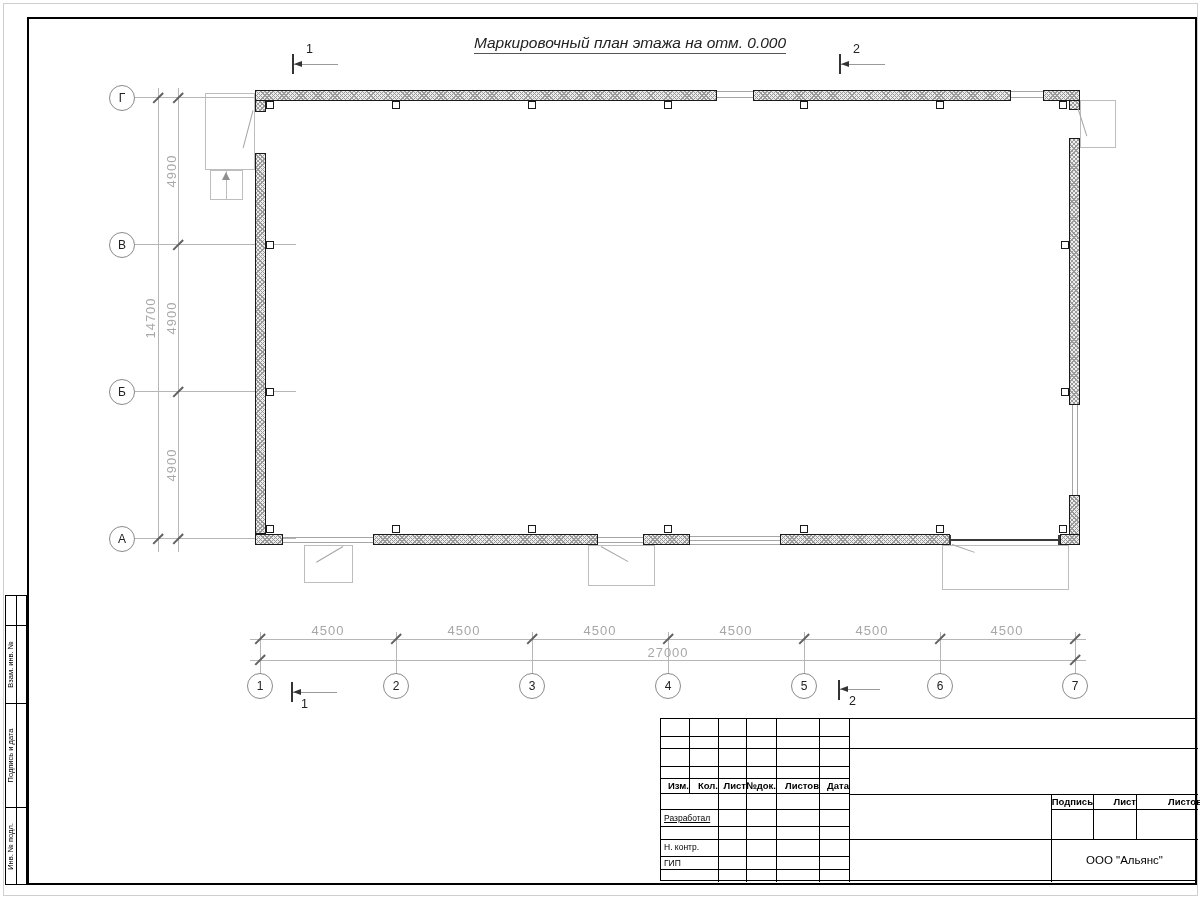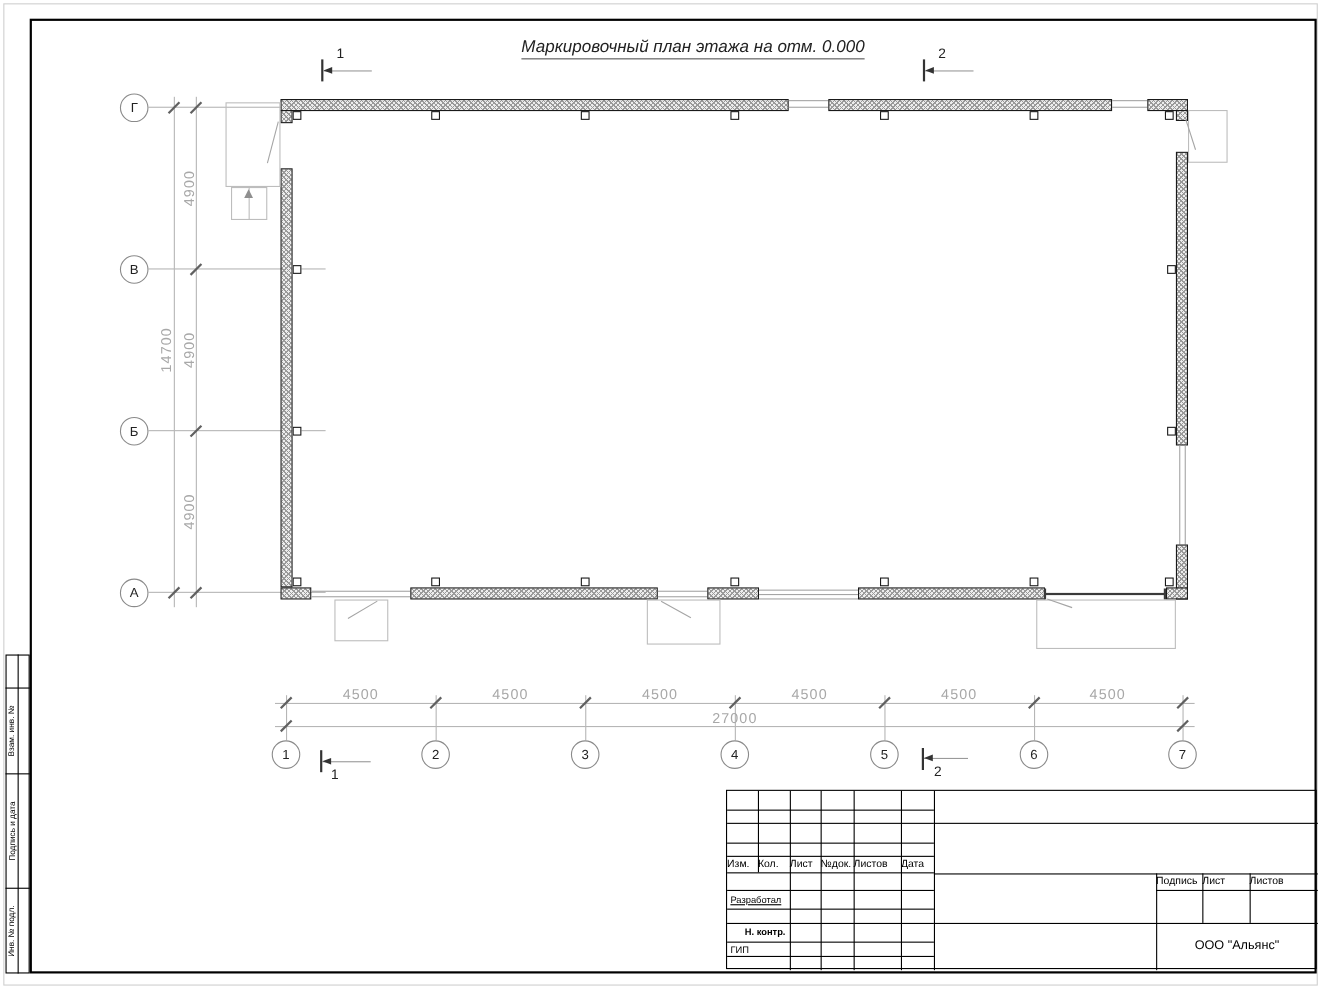--- a/index.html
+++ b/index.html
@@ -31,21 +31,21 @@
   .secarrow{position:absolute;width:0;height:0;border-top:3.5px solid transparent;border-bottom:3.5px solid transparent;border-right:8px solid #333;}
   .seclabel{position:absolute;font-size:12.5px;color:#222;}
   .main-title{position:absolute;left:430px;top:34px;width:400px;font-size:15.5px;font-style:italic;color:#222;text-align:center;}
   .main-title span{border-bottom:1px solid #555;padding-bottom:2px;}
   .arrowup{position:absolute;width:0;height:0;border-left:4px solid transparent;border-right:4px solid transparent;border-bottom:8px solid #8f8f8f;}
   
   .tb{position:absolute;left:660px;top:718px;width:537px;height:163px;border:1.5px solid #000;box-sizing:border-box;}
   .tbh{position:absolute;background:#000;height:1px;}
   .tbv{position:absolute;background:#000;width:1px;}
   .tbt{position:absolute;font-size:9.5px;color:#000;white-space:nowrap;}
-  .tbt.c{text-align:left;}
+  .tbt.c{text-align:right;font-weight:bold;}
   .tbt.small{font-size:8.5px;}
   .tb-doc{position:absolute;font-size:12px;color:#000;text-align:center;line-height:15px;}
   .tb-co{position:absolute;font-size:11.5px;color:#000;text-align:center;}
   
   .margin-block{position:absolute;left:5px;top:595px;width:22px;height:290px;border:1px solid #000;box-sizing:border-box;}
   .mline-h{position:absolute;background:#000;height:1px;left:5px;width:22px;}
   .mline-v{position:absolute;background:#000;width:1px;left:16px;top:595px;height:290px;}
   .mtext{position:absolute;left:5px;width:11px;display:flex;align-items:center;justify-content:center;font-size:7.5px;color:#000;}
   .mtext>span{transform:rotate(-90deg);white-space:nowrap;}
 </style>
@@ -261,21 +261,21 @@
     <div class="tbv" style="left:475px;top:75px;height:45px;"></div>
 
     <div class="tbt c" style="left:0;top:61px;width:28px;">Изм.</div>
     <div class="tbt c" style="left:28px;top:61px;width:29px;">Кол.</div>
     <div class="tbt c" style="left:57px;top:61px;width:28px;">Лист</div>
     <div class="tbt c" style="left:85px;top:61px;width:30px;">№док.</div>
     <div class="tbt c" style="left:115px;top:61px;width:43px;">Листов</div>
     <div class="tbt c" style="left:158px;top:61px;width:30px;">Дата</div>
 
     <div class="tbt small" style="left:3px;top:94px;text-decoration:underline;">Разработал</div>
-    <div class="tbt small" style="left:16px;top:123px;font-weight:bold;">Н. контр.</div>
+    <div class="tbt small" style="left:3px;top:123px;">Н. контр.</div>
     <div class="tbt small" style="left:3px;top:139px;">ГИП</div>
 
     <div class="tbt c" style="left:390px;top:77px;width:42px;">Подпись</div>
     <div class="tbt c" style="left:432px;top:77px;width:43px;">Лист</div>
     <div class="tbt c" style="left:475px;top:77px;width:66px;">Листов</div>
 
     <div class="tb-co" style="left:390px;top:135px;width:147px;">ООО "Альянс"</div>
   </div>
 
   <div class="margin-block"></div>

